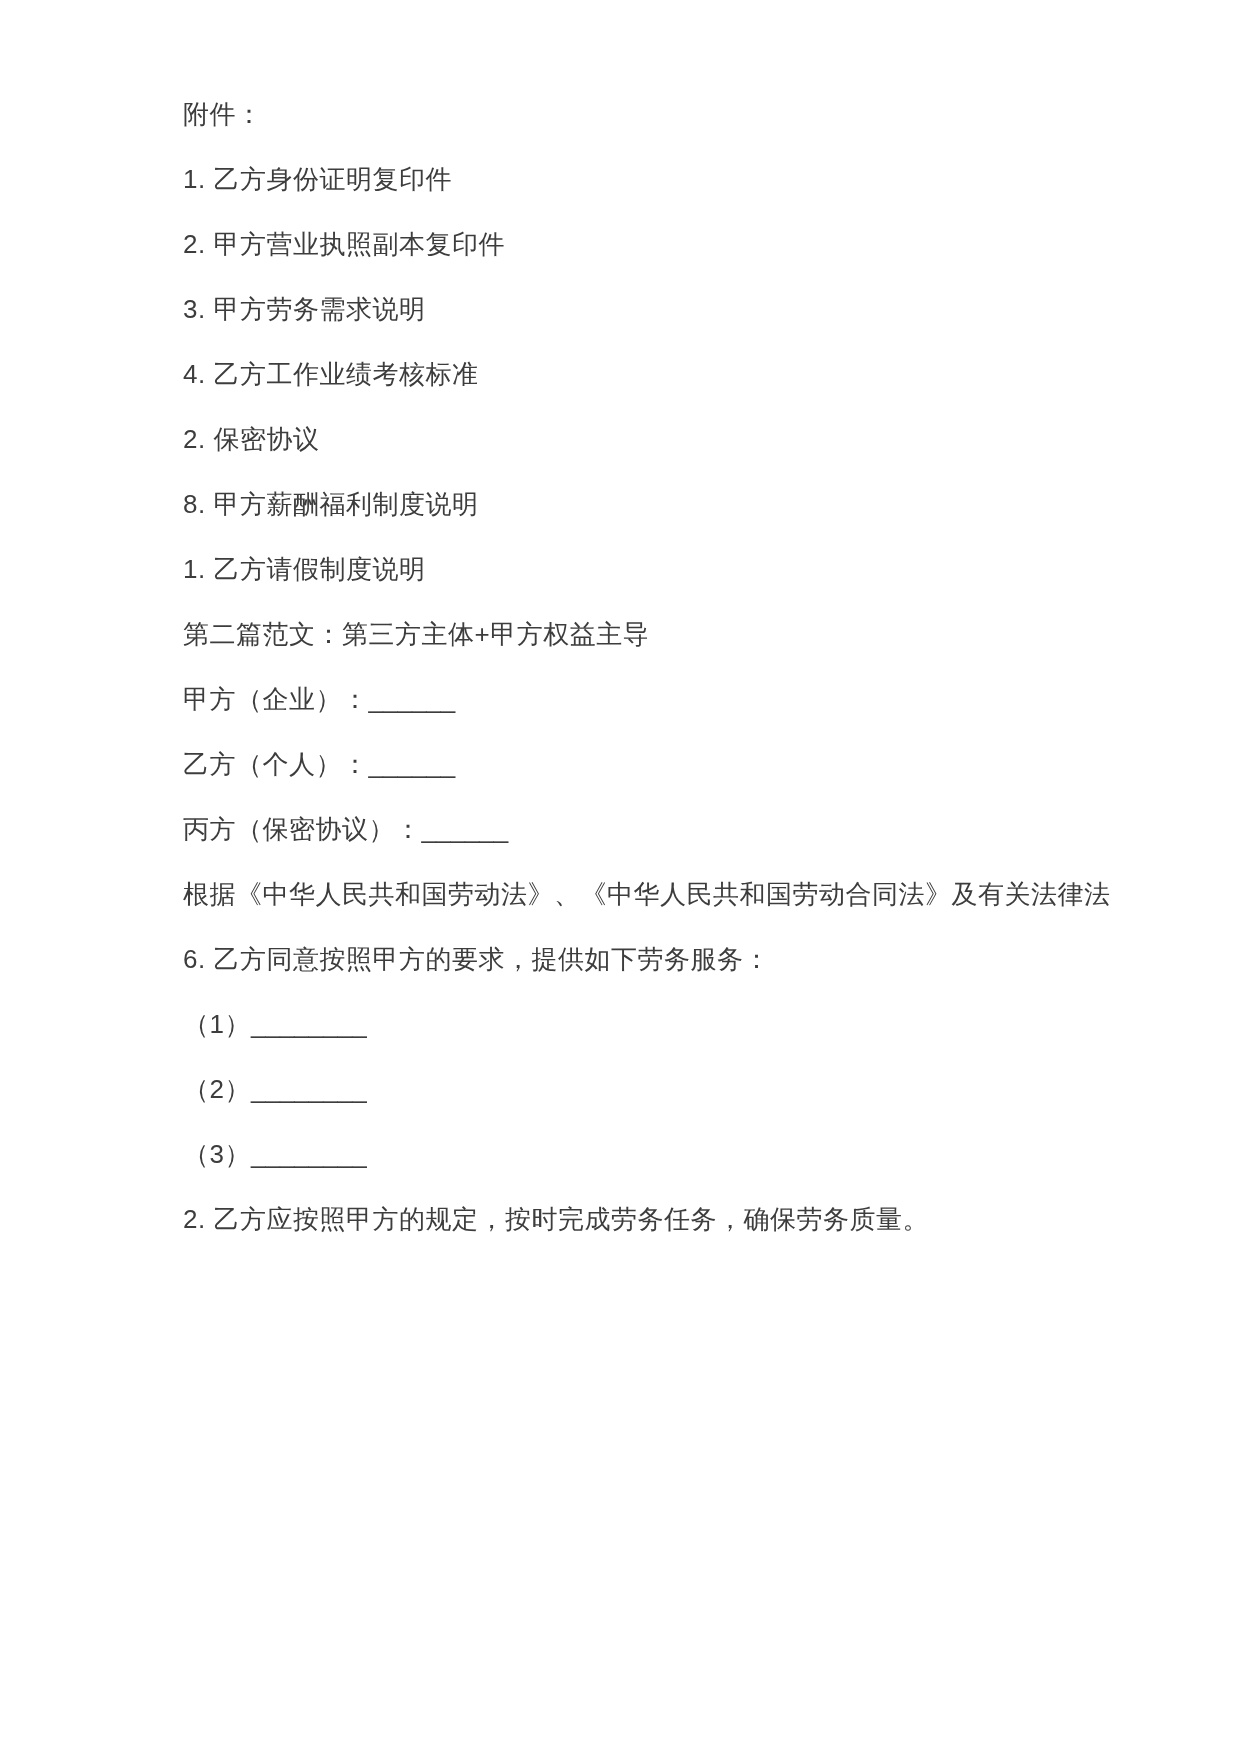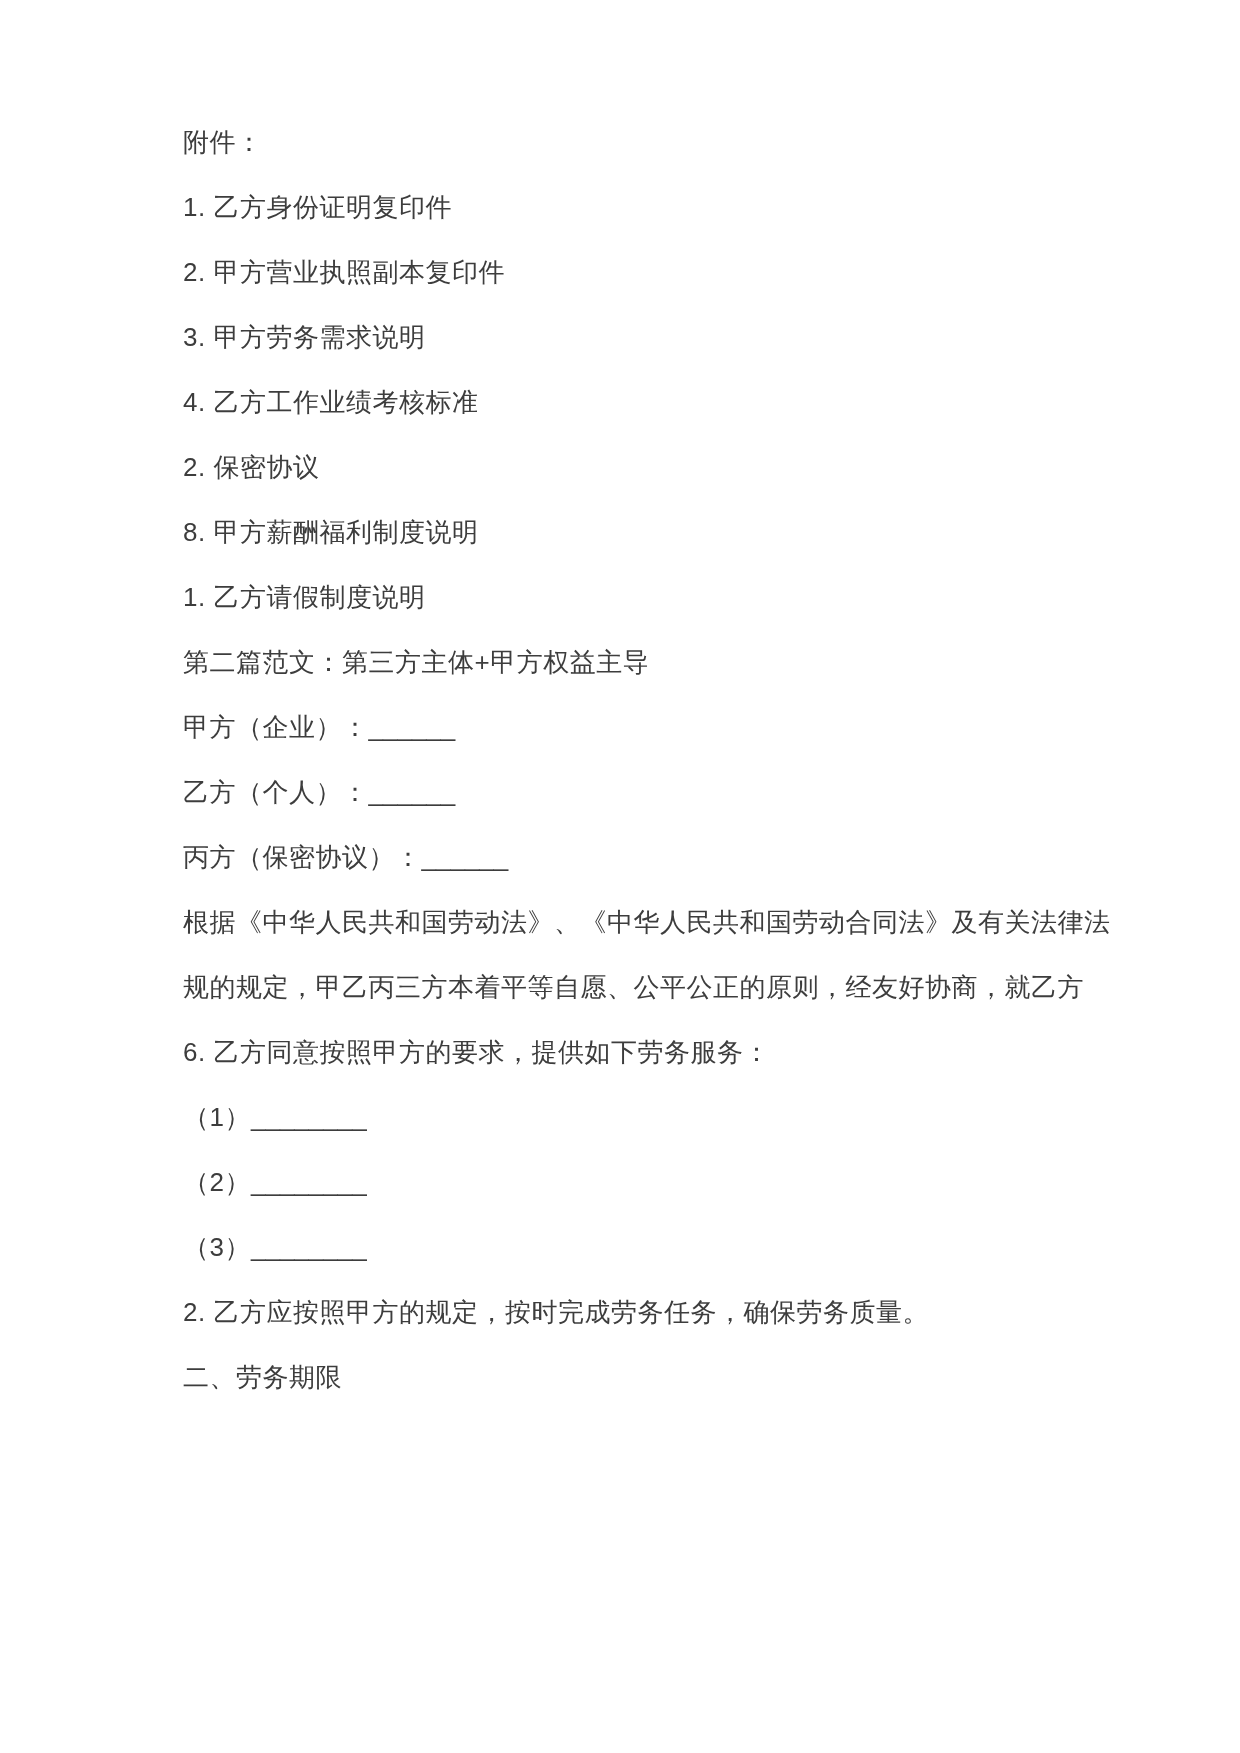--- a/index.html
+++ b/index.html
@@ -10,21 +10,21 @@
   body {
     width: 1240px;
     height: 1753px;
     overflow: hidden;
     font-family: "Liberation Sans", sans-serif;
   }
   .page {
     box-sizing: border-box;
     width: 1240px;
     height: 1289px;
-    padding: 110px 130px 0 183px;
+    padding: 82px 130px 0 183px;
     background: #ffffff;
   }
   .line {
     font-size: 26px;
     line-height: 65px;
     font-weight: 300;
     color: #3d3d3d;
     white-space: nowrap;
     letter-spacing: 0.5px;
   }
@@ -57,34 +57,32 @@
     </div>
     <div class="line party-line">
       <span>乙方（个人）：</span><span class="blank">______</span>
     </div>
     <div class="line party-line">
       <span>丙方（保密协议）：</span><span class="blank">______</span>
     </div>
 
     <div>
       <div class="line">根据《中华人民共和国劳动法》、《中华人民共和国劳动合同法》及有关法律法</div>
-      <div class="line">规的规定，甲乙丙三方本着平等自愿、公平公正的原则，经友好协商，就乙方</div>
     </div>
 
 
     <div class="line">6. 乙方同意按照甲方的要求，提供如下劳务服务：</div>
 
     <div class="line service-line">
       <span>（1）</span><span class="blank">________</span>
     </div>
     <div class="line service-line">
       <span>（2）</span><span class="blank">________</span>
     </div>
     <div class="line service-line">
       <span>（3）</span><span class="blank">________</span>
     </div>
 
     <div class="line">2. 乙方应按照甲方的规定，按时完成劳务任务，确保劳务质量。</div>
 
-    <div class="line">二、劳务期限</div>
   </div>
 
 </div>
 
 </body></html>

